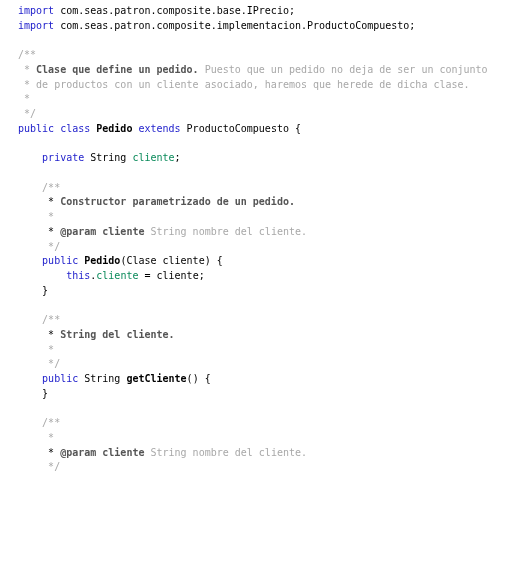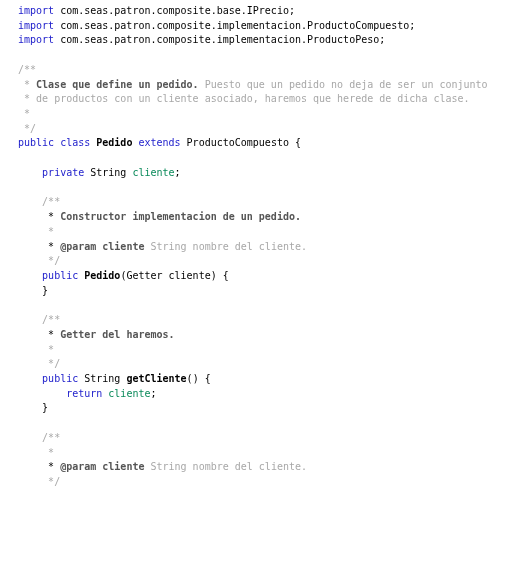--- a/index.html
+++ b/index.html
@@ -38,56 +38,55 @@
   .cmt  { color: #a8a8a8; }           
   .cmtb { color: #555555; font-weight: bold; }  
 </style>
 </head>
 <body>
 
 <div id="code-view">
 
   <div class="line"><span class="kw">import</span><span class="pl"> com.seas.patron.composite.base.IPrecio;</span></div>
   <div class="line"><span class="kw">import</span><span class="pl"> com.seas.patron.composite.implementacion.ProductoCompuesto;</span></div>
-  <div class="line"><span class="kw">import</span><span class="pl"> com.seas.patron.composite.implementacion.ProductoPeso;</span></div>
 
   <div class="line blank"> </div>
 
   <div class="line"><span class="cmt">/**</span></div>
   <div class="line"><span class="cmt"> * </span><span class="cmtb">Clase que define un pedido.</span><span class="cmt"> Puesto que un pedido no deja de ser un conjunto</span></div>
   <div class="line"><span class="cmt"> *</span><span class="cmt"> de productos con un cliente asociado, haremos que herede de dicha clase.</span></div>
   <div class="line"><span class="cmt"> *</span></div>
   <div class="line"><span class="cmt"> */</span></div>
 
   <div class="line"><span class="kw">public class </span><span class="decl">Pedido</span><span class="kw"> extends </span><span class="pl">ProductoCompuesto</span><span class="pl"> {</span></div>
 
   <div class="line blank"> </div>
 
   <div class="line"><span class="pl">    </span><span class="kw">private</span><span class="pl"> String </span><span class="fld">cliente</span><span class="pl">;</span></div>
 
   <div class="line blank"> </div>
 
   <div class="line"><span class="pl">    </span><span class="cmt">/**</span></div>
-  <div class="line"><span class="pl">     * </span><span class="cmtb">Constructor implementacion de un pedido.</span></div>
+  <div class="line"><span class="pl">     * </span><span class="cmtb">Constructor parametrizado de un pedido.</span></div>
   <div class="line"><span class="pl">    </span><span class="cmt"> *</span></div>
   <div class="line"><span class="pl">     * </span><span class="cmtb">@param</span><span class="cmtb"> cliente</span><span class="cmt"> String nombre del cliente.</span></div>
   <div class="line"><span class="pl">    </span><span class="cmt"> */</span></div>
 
-  <div class="line"><span class="pl">    </span><span class="kw">public</span><span class="decl"> Pedido</span><span class="pl">(Getter cliente) {</span></div>
+  <div class="line"><span class="pl">    </span><span class="kw">public</span><span class="decl"> Pedido</span><span class="pl">(Clase cliente) {</span></div>
+  <div class="line"><span class="pl">        </span><span class="kw">this</span><span class="pl">.</span><span class="fld">cliente</span><span class="pl"> = cliente;</span></div>
   <div class="line"><span class="pl">    </span><span class="pl">}</span></div>
 
   <div class="line blank"> </div>
 
   <div class="line"><span class="pl">    </span><span class="cmt">/**</span></div>
-  <div class="line"><span class="pl">     * </span><span class="cmtb">Getter del haremos.</span></div>
+  <div class="line"><span class="pl">     * </span><span class="cmtb">String del cliente.</span></div>
   <div class="line"><span class="pl">    </span><span class="cmt"> *</span></div>
   <div class="line"><span class="pl">    </span><span class="cmt"> */</span></div>
 
   <div class="line"><span class="pl">    </span><span class="kw">public</span><span class="pl"> String </span><span class="decl">getCliente</span><span class="pl">() {</span></div>
-  <div class="line"><span class="pl">        </span><span class="kw">return</span><span class="fld"> cliente</span><span class="pl">;</span></div>
   <div class="line"><span class="pl">    </span><span class="pl">}</span></div>
 
   <div class="line blank"> </div>
 
   <div class="line"><span class="pl">    </span><span class="cmt">/**</span></div>
   <div class="line"><span class="pl">    </span><span class="cmt"> *</span></div>
   <div class="line"><span class="pl">     * </span><span class="cmtb">@param</span><span class="cmtb"> cliente</span><span class="cmt"> String nombre del cliente.</span></div>
   <div class="line"><span class="pl">    </span><span class="cmt"> */</span></div>
 
 </div>

